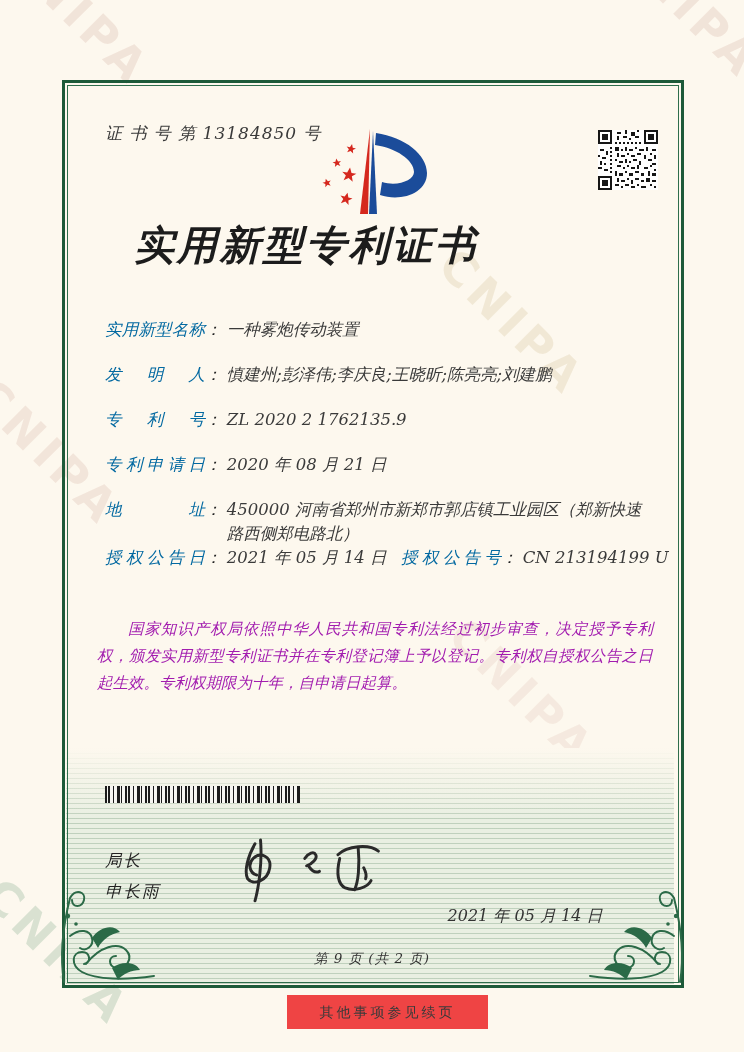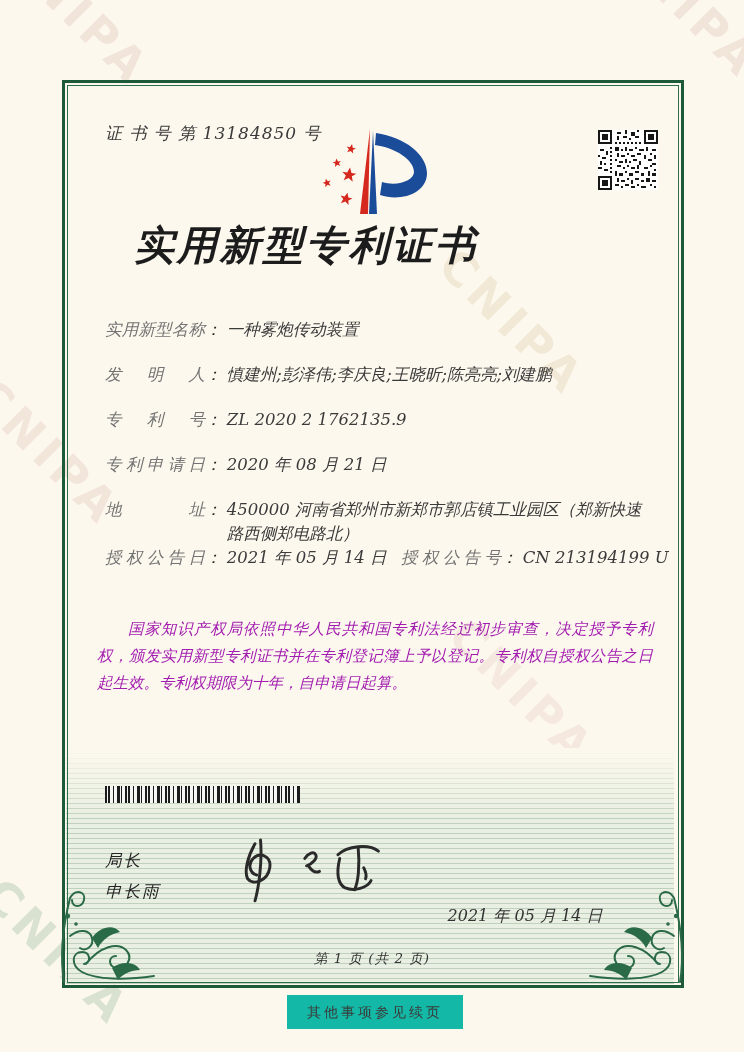--- a/index.html
+++ b/index.html
@@ -38,21 +38,21 @@
   .logo{position:absolute;left:297px;top:117px;width:150px;height:100px;}
   .qr{position:absolute;left:598px;top:130px;width:60px;height:60px;}
   .title{
     position:absolute;left:0;top:218px;width:612px;text-align:center;
     font-size:40px;font-weight:bold;letter-spacing:3px;color:#1c1c1c;
   }
   .fields{position:absolute;left:105px;top:318px;width:560px;font-size:16.5px;color:#333;}
   .fieldrow{line-height:24px;margin-bottom:21px;position:relative;}
   .lbl{
     display:inline-block;width:100px;text-align:justify;text-align-last:justify;
-    color:#737373;vertical-align:top;
+    color:#0369a1;vertical-align:top;
   }
   .colon{color:#222;}
   .val{color:#3a3a3a;}
   .val-wide{display:inline-block;width:424px;vertical-align:top;}
   .row-address{margin-bottom:0;}
   .grant2{position:absolute;left:296px;top:0;white-space:nowrap;}
   .bodytext{
     position:absolute;left:97px;top:616px;width:556px;
     font-size:15.5px;line-height:27px;color:#a21caf;text-align:justify;
   }
@@ -63,22 +63,22 @@
       #1c1c1c 0 2px,#f6f6f2 2px 3px,#1c1c1c 3px 5px,#f6f6f2 5px 8px,
       #1c1c1c 8px 9px,#f6f6f2 9px 12px,#1c1c1c 12px 15px,#f6f6f2 15px 16px,
       #1c1c1c 16px 17px,#f6f6f2 17px 20px);
   }
   .signblock{position:absolute;left:105px;top:850px;font-size:16.5px;color:#222;}
   .signblock div{margin-bottom:9px;letter-spacing:2px;}
   .signature{position:absolute;left:220px;top:830px;width:175px;height:80px;}
   .issue-date{position:absolute;left:400px;top:906px;width:250px;text-align:center;font-size:16px;color:#333;}
   .page-info{position:absolute;left:0;top:950px;width:744px;text-align:center;font-size:13.5px;color:#333;letter-spacing:1px;}
   .note-box{
-    position:absolute;left:287px;top:995px;width:176px;height:34px;line-height:34px;
-    background:#14b8a6;text-align:center;font-size:14px;letter-spacing:3px;color:#3a3a3a;z-index:2;
+    position:absolute;left:287px;top:995px;width:201px;height:34px;line-height:34px;
+    background:#ef4444;text-align:center;font-size:14px;letter-spacing:3px;color:#3a3a3a;z-index:2;
   }
   .flourish{position:absolute;width:100px;height:100px;z-index:3;}
   .flourish-left{left:56px;top:886px;}
   .flourish-right{left:588px;top:886px;transform:scaleX(-1);}
 </style>
 </head>
 <body>
 
 <span class="watermark" style="left:-15px;top:-15px;color:#e9d4c8;">CNIPA</span>
 <span class="watermark" style="left:595px;top:-22px;color:#e9d4c8;">CNIPA</span>
@@ -297,17 +297,17 @@
       <path d="M96,38 C100,44 104,46 108,44"></path>
       <path d="M128,26 C138,16 162,14 172,22"></path>
       <path d="M150,18 C152,38 150,56 146,64"></path>
       <path d="M130,30 C126,46 128,58 136,62 C146,66 160,62 164,54"></path>
       <path d="M156,40 C158,44 160,48 158,52"></path>
     </g>
   </svg>
 
   <div class="issue-date">2021 年 05 月 14 日</div>
 
-  <div class="page-info">第 1 页 (共 2 页)</div>
+  <div class="page-info">第 9 页 (共 2 页)</div>
 
 </div>
 
 <div class="note-box">其他事项参见续页</div>
 
 </body></html>

